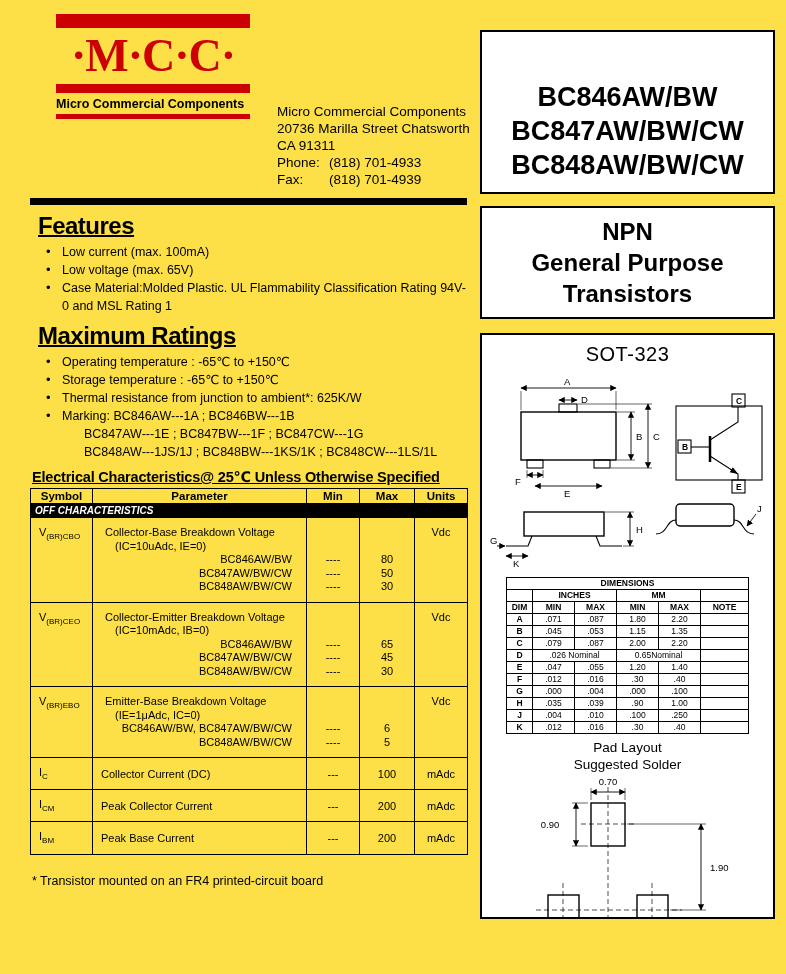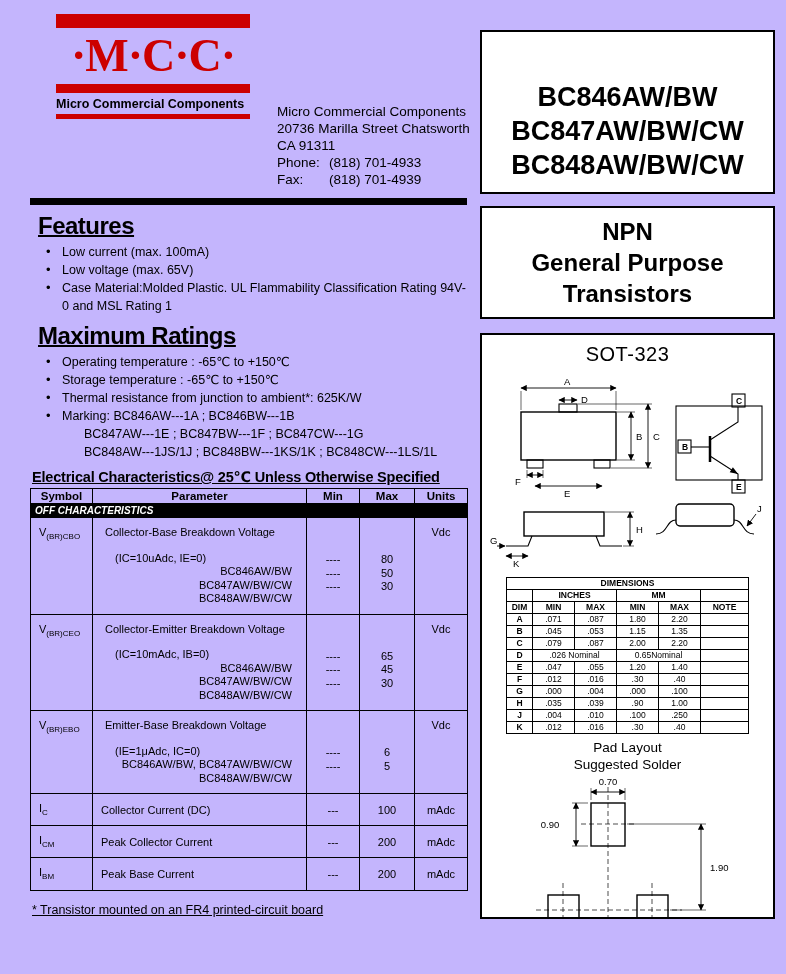--- a/index.html
+++ b/index.html
@@ -1,18 +1,18 @@
 <!DOCTYPE html>
 <html><head>
 <meta charset="utf-8">
 <style>
   * { margin:0; padding:0; box-sizing:border-box; }
   html,body { background:#fff; }
   body { font-family:"Liberation Sans","DejaVu Sans",sans-serif; color:#000; }
-  .page { position:relative; width:786px; height:974px; background:#c4b5fd; overflow:hidden; }
+  .page { position:relative; width:786px; height:974px; background:#fde047; overflow:hidden; }
 
   
   .logo { position:absolute; left:56px; top:14px; width:194px; }
   .bar-top { height:14px; background:#cc0000; }
   .mcc { text-align:center; color:#cc0000; font-family:"Liberation Serif","DejaVu Serif",serif;
          font-weight:bold; font-size:46px; line-height:56px; letter-spacing:-1px; }
   .bar-mid { height:9px; background:#cc0000; }
   .tagline { font-size:12.5px; font-weight:bold; padding:4px 0 3px 0; white-space:nowrap; }
   .bar-bot { height:5px; background:#cc0000; }
 
@@ -45,26 +45,26 @@
 
   
   table.elec { border-collapse:collapse; width:437px; table-layout:fixed; }
   table.elec td { border:1px solid #000; vertical-align:top; font-size:11px; padding:8px; }
   table.elec tr.hdr td { font-weight:bold; text-align:center; font-size:11.5px; padding:1px 2px; vertical-align:middle; }
   table.elec tr.sect td { background:#000; color:#fff; font-weight:bold; font-style:italic; font-size:10px; padding:1px 4px; }
   .ln { height:13.5px; line-height:13.5px; overflow:hidden; }
   .sym { padding:1px 0 0 4px; }
   sub { font-size:8px; }
   .pt { padding-left:4px; }
-  .pc { padding-left:14px;margin-top:12px; }
+  .pc { padding-left:14px; }
   .dev { text-align:right; padding-right:6px; }
   .ctr { text-align:center; }
   table.elec tr.simple td { vertical-align:middle; height:17px; }
   .pname { padding-left:4px; }
-  .foot { font-size:12.5px; margin-top:12px; padding-left:2px;text-decoration:underline; }
+  .foot { font-size:12.5px; margin-top:19px; padding-left:2px; }
 
   
   table.dims { border-collapse:collapse; margin:4px auto 0; table-layout:fixed; }
   table.dims td { border:1px solid #000; font-size:8.5px; text-align:center; padding:0 2px; line-height:11px; height:12px; }
   table.dims td.b { font-weight:bold; }
 
   .solder-title { text-align:center; font-size:13.5px; line-height:17px; margin-top:5px; }
 
   
   svg { display:block; margin:2px auto 0; }

